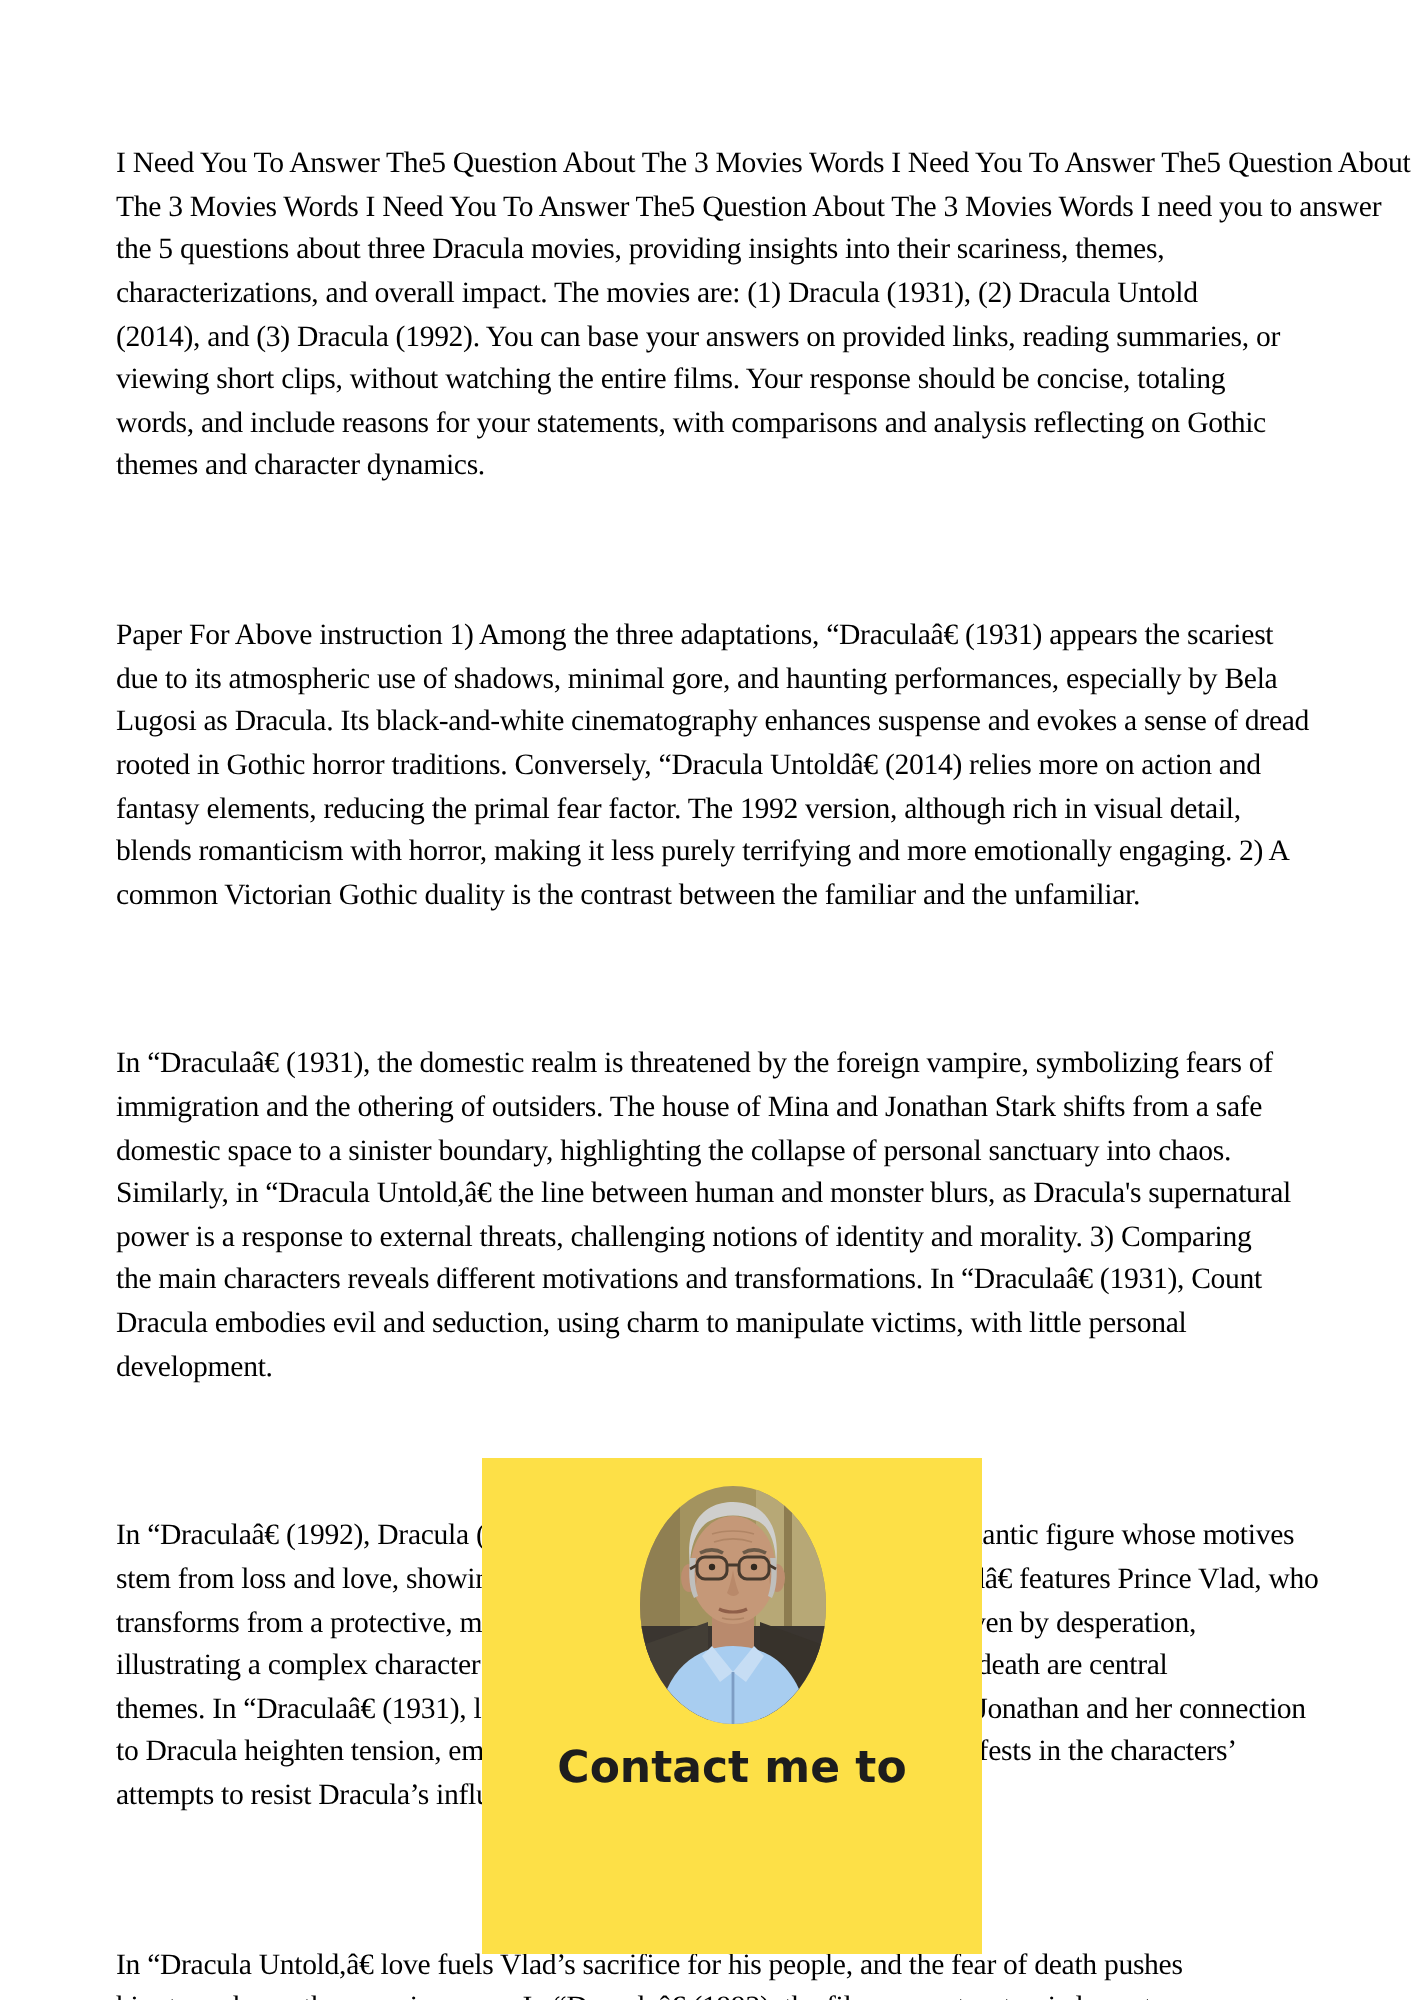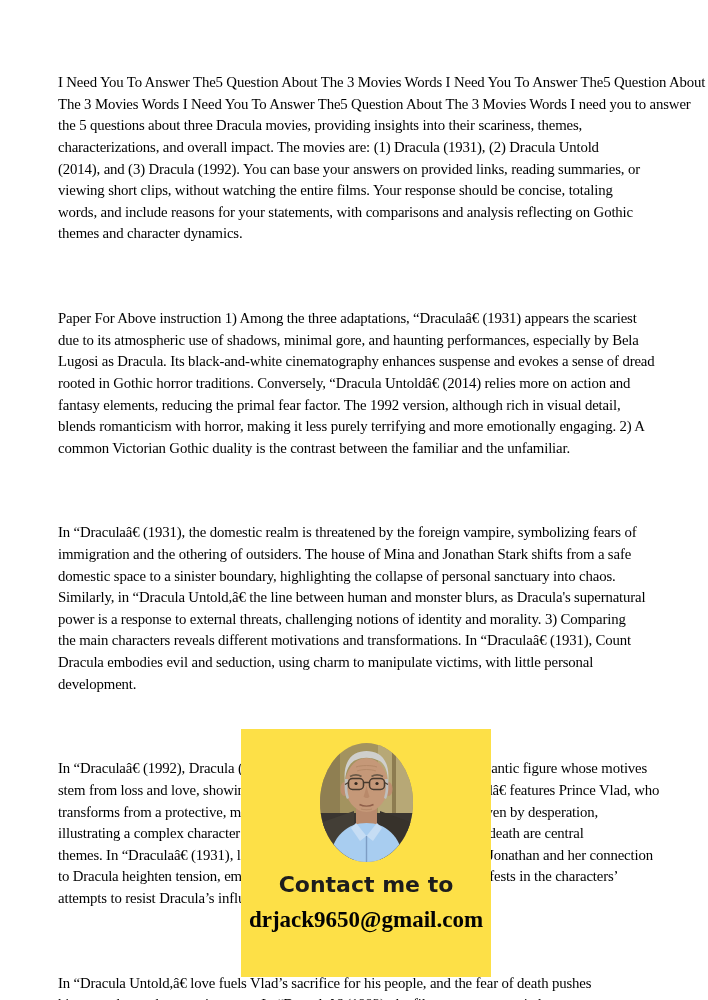--- a/index.html
+++ b/index.html
@@ -157,17 +157,16 @@
 
         <path d="M39.5,61.5 C43.5,63.5 49.5,63.5 53.5,61.5" stroke="#8f5f49" stroke-width="1.6" fill="none"></path>
         <path d="M41,66 C44,67 49,67 52,66" stroke="#b08565" stroke-width="0.8" fill="none"></path>
       </svg>
     </div>
 
     <div class="headline" style="color: rgb(29, 29, 29);">
       <div>Contact me to</div>
     </div>
 
-    <div class="email">drjack9650@gmail.com</div>
 
   </div>
 
 </div>
 
 </body></html>

